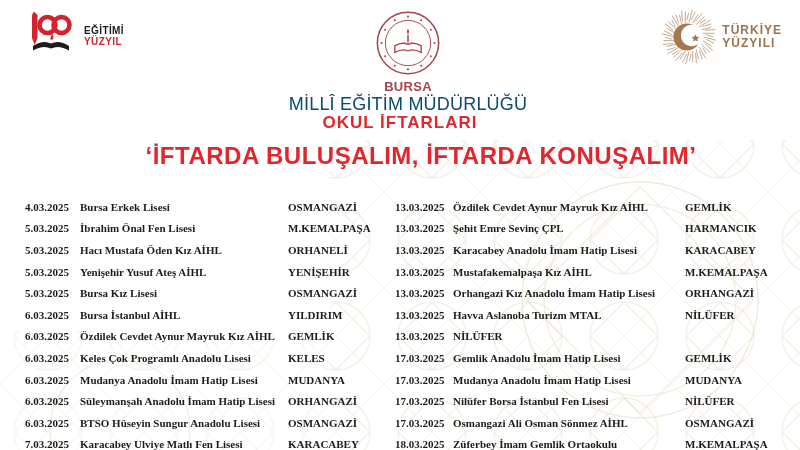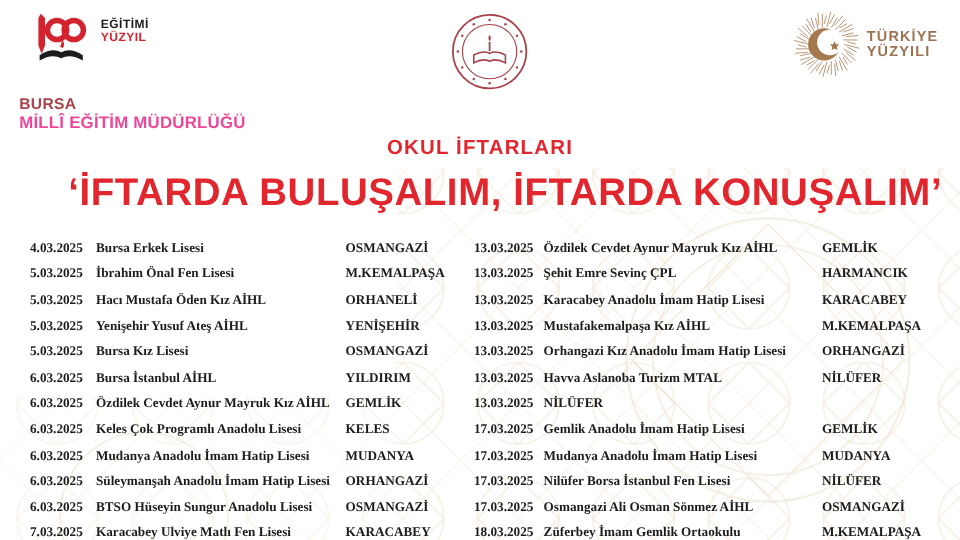--- a/index.html
+++ b/index.html
@@ -5,39 +5,39 @@
   * { margin:0; padding:0; box-sizing:border-box; }
   html,body { width:800px; height:450px; overflow:hidden; background:#fff; }
   .canvas {
     position:relative; width:800px; height:450px; background:#ffffff;
     font-family:"Liberation Sans", sans-serif; overflow:hidden;
   }
   
   .bg-svg { position:absolute; inset:0; width:800px; height:450px; pointer-events:none; }
 
   
-  .centennial { position:absolute; left:24px; top:8px; display:flex; align-items:flex-start; gap:4px; }
+  .centennial { position:absolute; left:24px; top:8px; display:flex; align-items:center; gap:4px; }
   .centennial .tag { display:flex; flex-direction:column; margin-top:7px; line-height:11px;
     font-weight:800; font-size:10px; letter-spacing:.4px; }
   .centennial .tag .t1 { color:#1c1c1c; }
   .centennial .tag .t2 { color:#d2232f; }
 
-  .ministry { position:absolute; left:16px; right:0; top:10px; }
+  .ministry { position:absolute; left:16px; right:0; top:10px; text-align:center; }
   .ministry .seal { display:block; margin:0 auto; }
   .ministry .city { margin-top:3px; font-size:13px; font-weight:800; color:#a8434c; letter-spacing:.3px; }
-  .ministry .org  { font-size:14px; font-weight:700; color:#ec4899; letter-spacing:.2px; }
+  .ministry .org  { font-size:18px; font-weight:400; color:#0c4a6e; letter-spacing:.2px; }
 
   .turkiye { position:absolute; right:18px; top:8px; display:flex; align-items:center; gap:4px; }
   .turkiye .tag { display:flex; flex-direction:column; line-height:13px;
     font-weight:800; font-size:12px; letter-spacing:1px; color:#9c7350; }
 
   
   .title-block { position:absolute; left:0; right:0; top:113px; text-align:center; color:#e2262e; }
   .title-line1 { font-size:17px; font-weight:800; letter-spacing:1px; }
-  .title-line2 { font-size:32px; font-weight:800; letter-spacing:.5px; margin-top:9px;padding-left:42px; }
+  .title-line2 { font-size:24px; font-weight:800; letter-spacing:.5px; margin-top:9px;padding-left:42px; }
 
   
   .schedule { position:absolute; top:196px; left:0; width:800px; }
   .tbl { position:absolute; top:0; }
   .tbl-left  { left:25px;  width:350px; }
   .tbl-right { left:395px; width:392px; }
   .row { display:grid; height:21.6px; align-items:center; }
   .tbl-left  .row { grid-template-columns:55px 208px 87px; }
   .tbl-right .row { grid-template-columns:58px 232px 102px; }
   .cell { white-space:nowrap; font-family:"Liberation Serif", serif;

